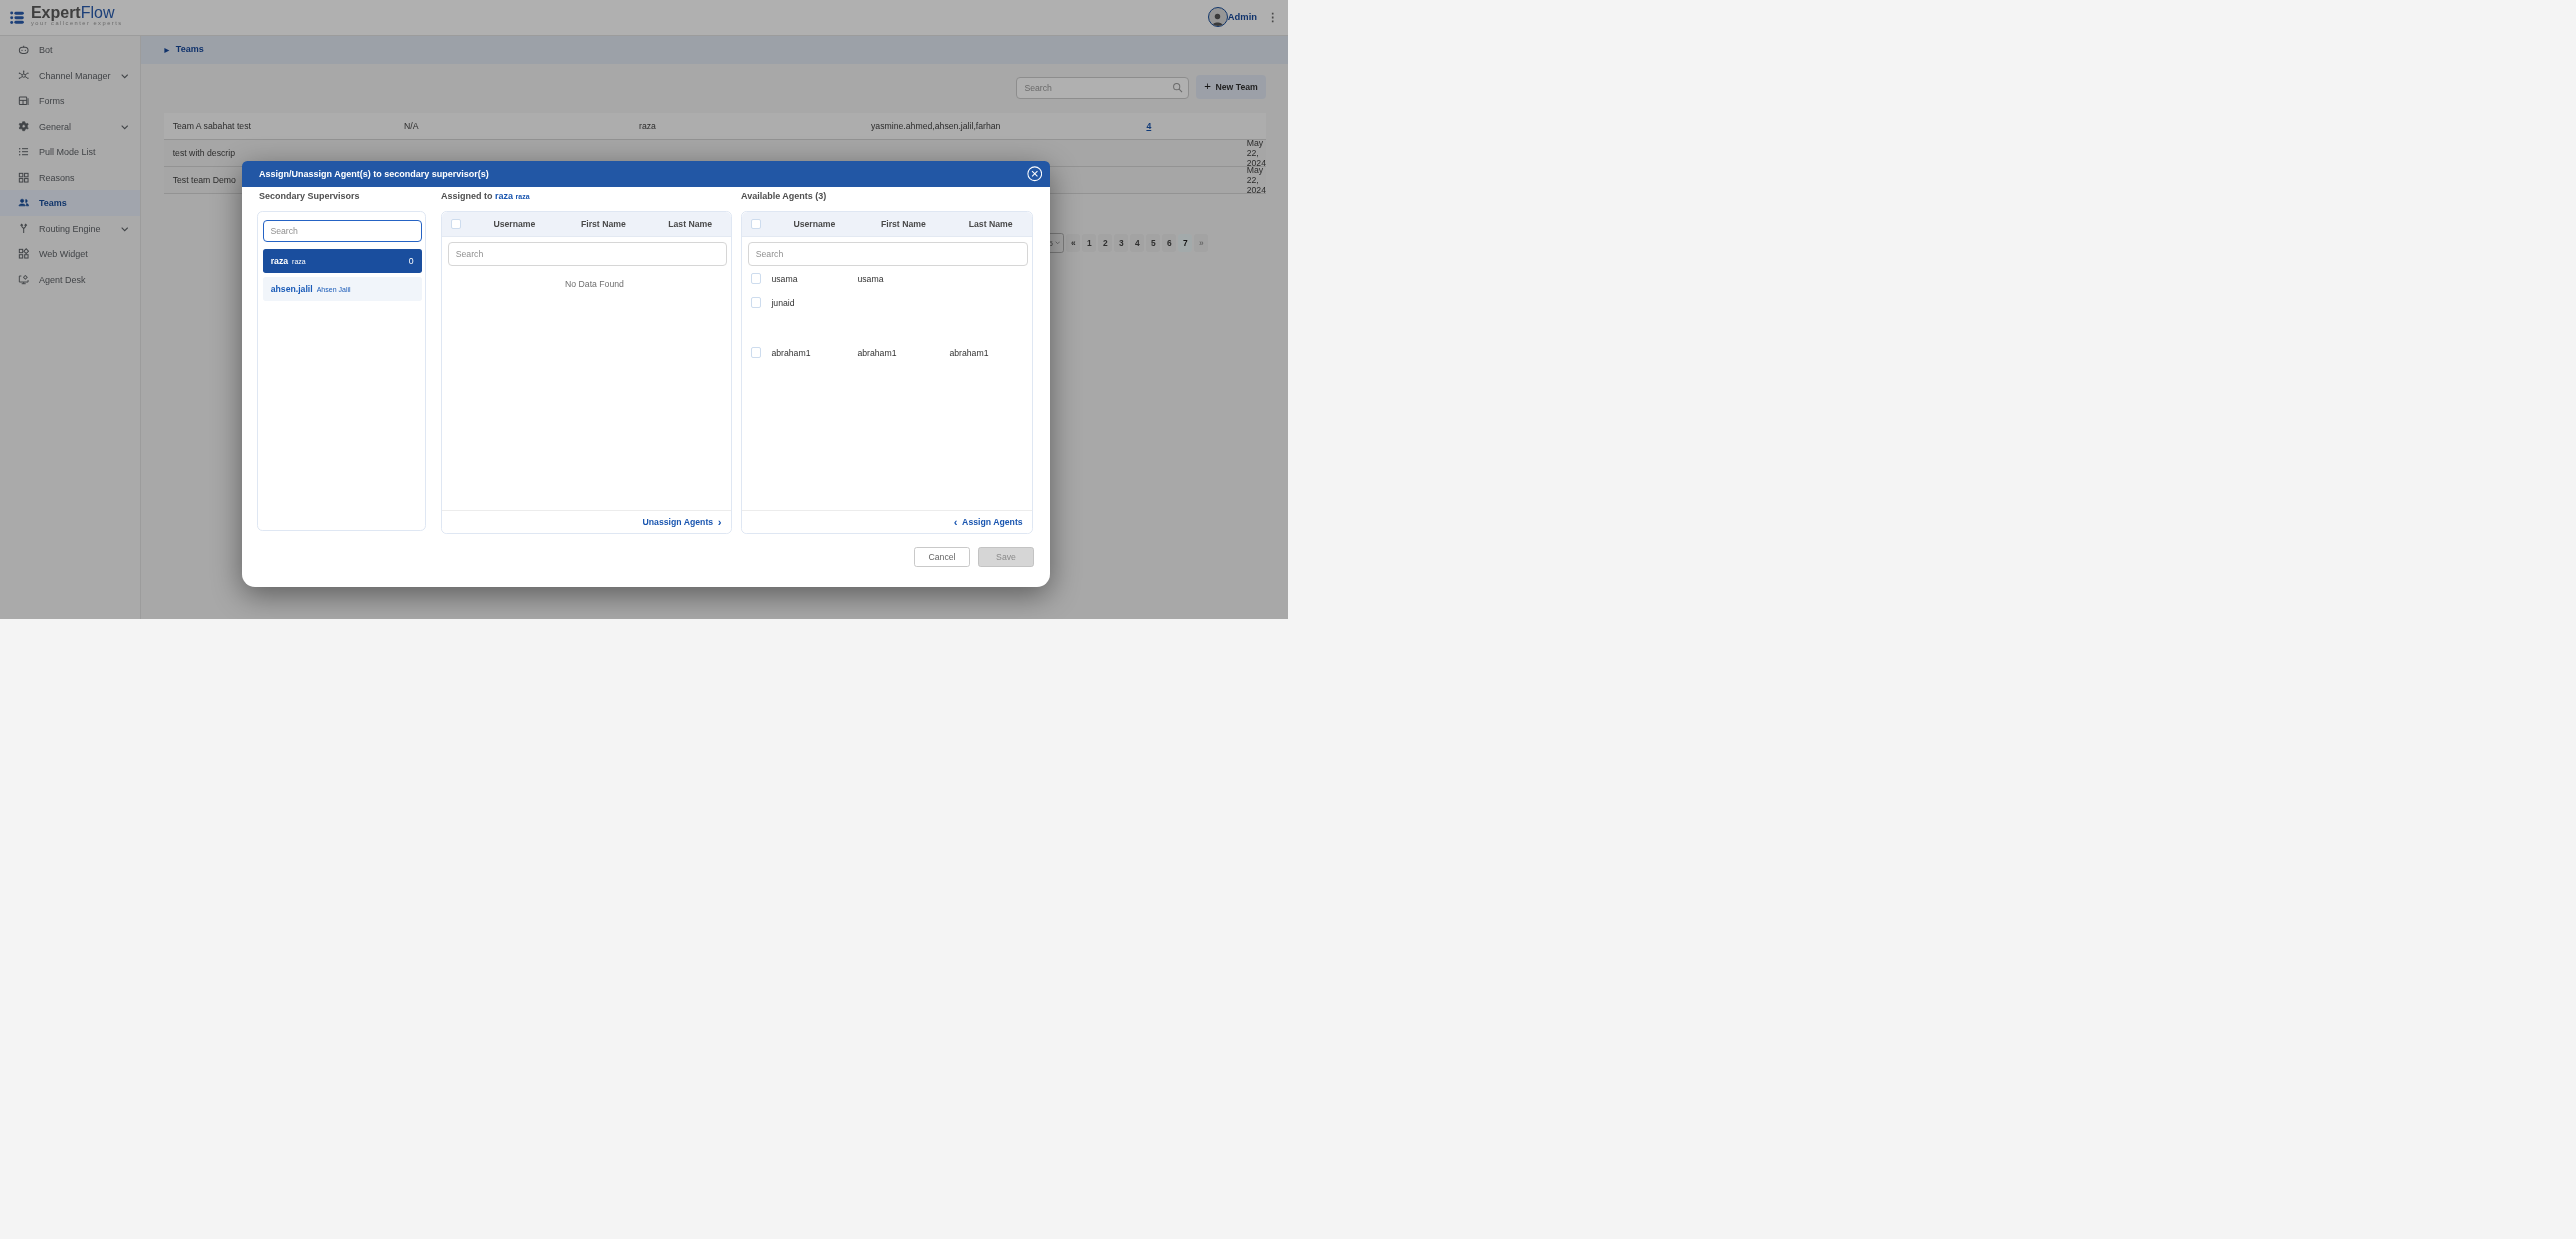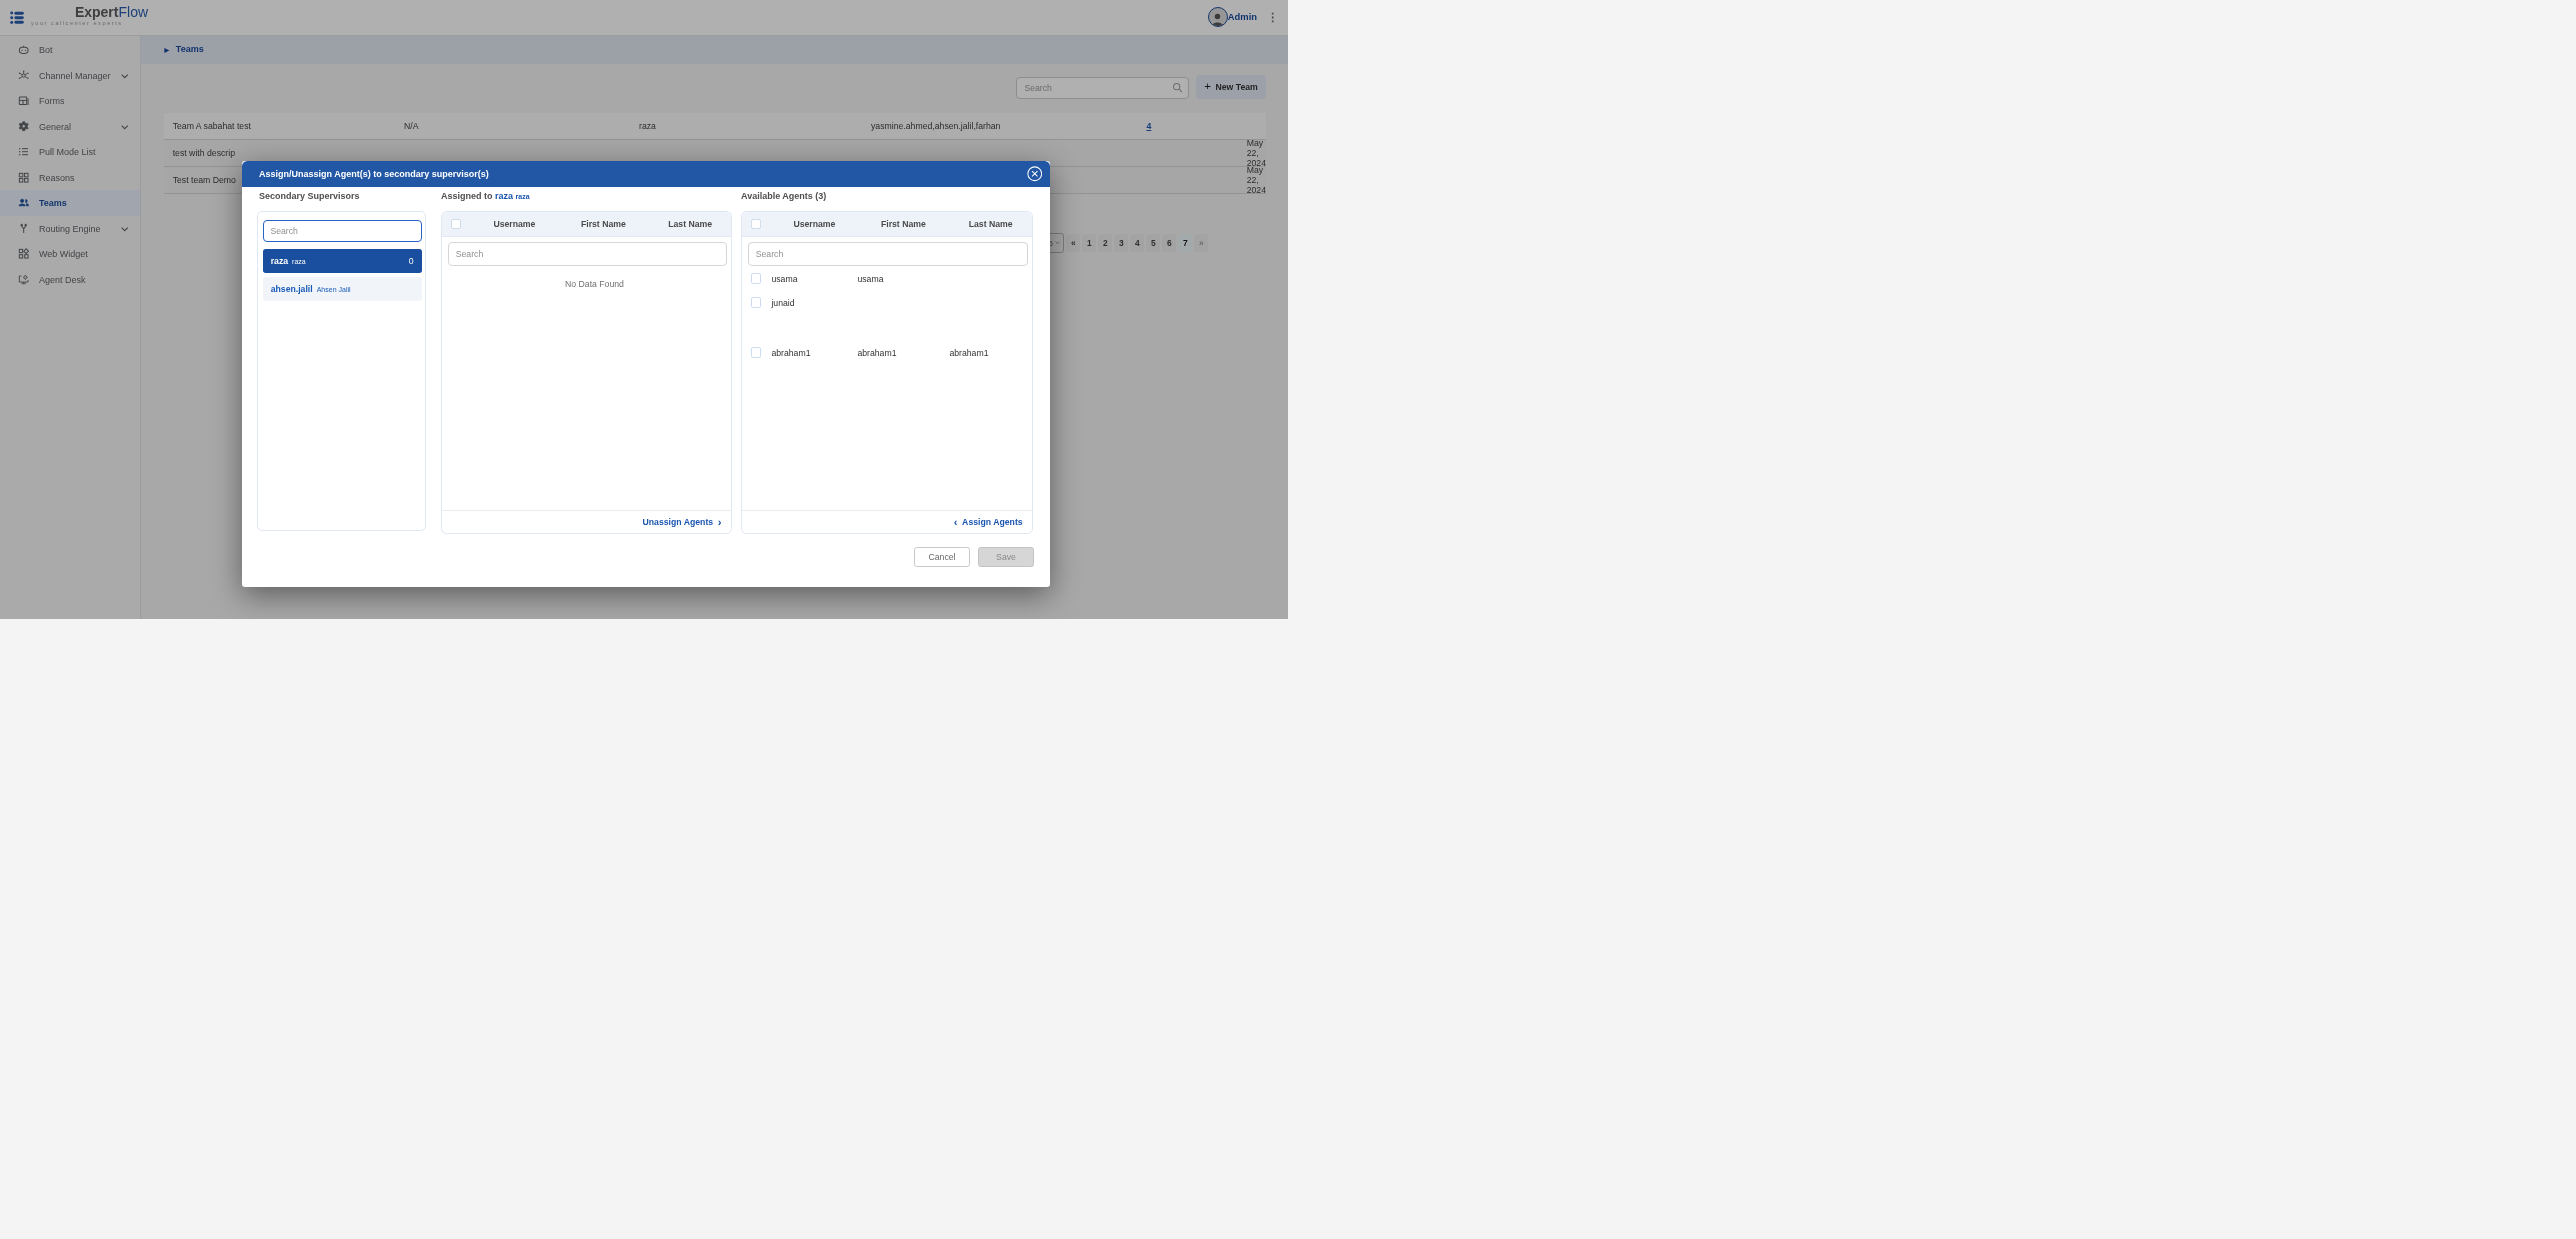--- a/index.html
+++ b/index.html
@@ -7,21 +7,21 @@
   body {
     font-family:"Liberation Sans", sans-serif;
     background:#f4f4f4; position:relative; overflow:hidden;
     color:#3f3f3f;
   }
   
   .hdr { position:absolute; left:0; top:0; width:1288px; height:36px; background:#ffffff;
          border-bottom:0.7px solid #e2e2e2; z-index:2; }
   .logo { position:absolute; left:9.4px; top:4.7px; display:flex; align-items:flex-start; }
   .logo-icon { margin-top:4px; margin-right:4px; }
-  .logo-text-main { font-size:14px; font-weight:bold; line-height:15px;margin-left:44px; }
+  .logo-text-main { font-size:16px; font-weight:bold; line-height:15px; }
   .logo-expert { color:#5c5c5c; }
   .logo-flow { color:#2a5db0; font-weight:normal; }
   .logo-tagline { font-size:5.7px; letter-spacing:1.5px; color:#989898; margin-top:0.7px; }
   .user-box { position:absolute; right:31px; top:6.7px; display:flex; align-items:center; }
   .avatar { width:20px; height:20px; border-radius:50%; border:1.3px solid #1a4f9c; background:#d9d9d9;
             display:flex; align-items:flex-end; justify-content:center; overflow:hidden; }
   .user-name { font-size:9.4px; font-weight:bold; color:#17499c; }
   .kebab { position:absolute; right:9.4px; top:10.8px; width:12px; text-align:center;
            color:#6b6b6b; font-size:11.4px; font-weight:bold; line-height:12px; cursor:pointer; }
   
@@ -70,21 +70,21 @@
   .psize { width:20px; height:19.5px; border:0.7px solid #b5b5b5; border-radius:2.7px; display:flex;
            align-items:center; justify-content:center; gap:2px; font-size:8px; color:#666; cursor:pointer; }
   .pbtn { width:14px; height:18px; background:#ececec; border:none; border-radius:2.7px; font-size:8.4px;
           color:#444; font-weight:bold; cursor:pointer; font-family:"Liberation Sans", sans-serif; }
   .pbtn.active { background:#edf7f8; color:#1d1d1d; }
   .pbtn.disabled { color:#9a9a9a; }
   
   .overlay { position:absolute; left:0; top:0; width:1288px; height:619px;
              background:rgba(0,0,0,0.31); z-index:5; }
   .modal { position:absolute; left:242px; top:161px; width:808px; height:426px; background:#ffffff;
-           border-radius:3px; z-index:10; box-shadow:0 8px 30px rgba(0,0,0,0.45); }
+           border-radius:13px; z-index:10; box-shadow:0 8px 30px rgba(0,0,0,0.45); }
   .mtitle { height:25.5px; background:#2257a5; border-radius:5.4px 5.4px 0 0; display:flex; align-items:center;
             color:#ffffff; font-size:9px; font-weight:bold; padding-left:17px; }
   .mclose { position:absolute; right:8px; top:5.4px; width:15.5px; height:15.5px; cursor:pointer; }
   .mheading { position:absolute; top:30px; font-size:9px; font-weight:bold; color:#4f4f4f; }
   .hd1 { left:17px; } .hd2 { left:199px; } .hd3 { left:499px; }
   .hd-blue { color:#1a56b0; } .hd-blue-sm { color:#1a56b0; font-size:7px; }
   .panel { position:absolute; border:0.7px solid #dfe7f3; border-radius:5.4px; background:#fff; }
   .p1 { left:15px; top:50px; width:169px; height:320px; }
   .p2 { left:199px; top:50px; width:291px; height:323px; }
   .p3 { left:499px; top:50px; width:292px; height:323px; }

